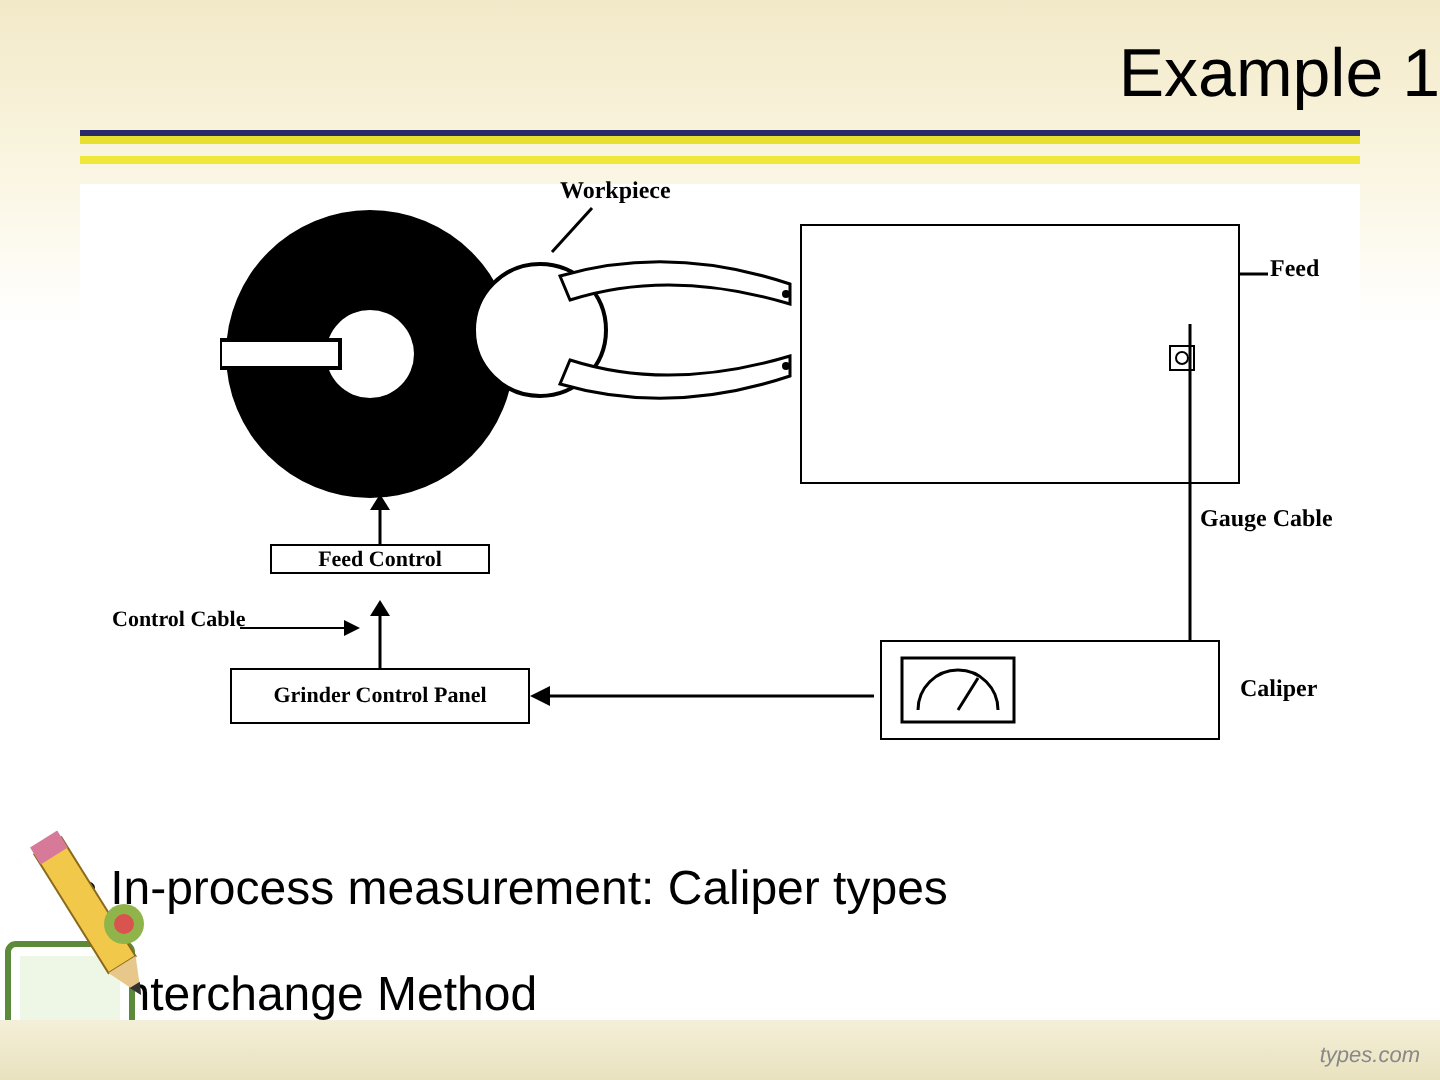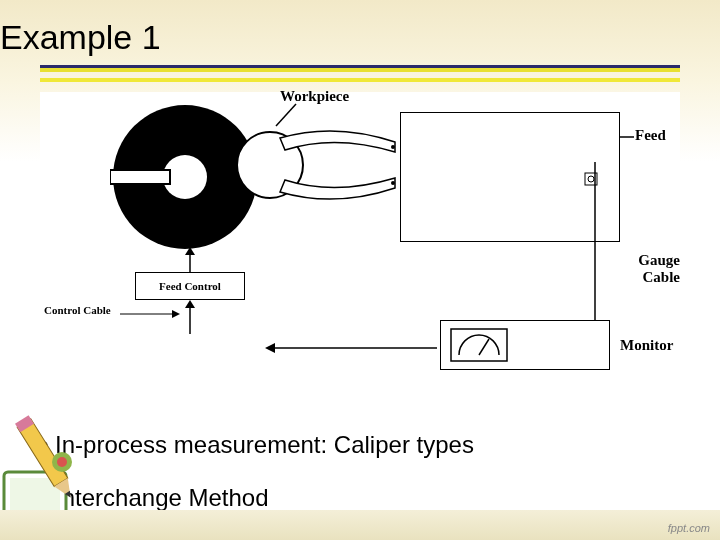--- a/index.html
+++ b/index.html
@@ -5,21 +5,21 @@
   * { margin: 0; padding: 0; box-sizing: border-box; }
   body {
     width: 720px;
     height: 540px;
     background: linear-gradient(to bottom, #f2e9c8 0%, #faf5e0 15%, #ffffff 30%);
     font-family: Arial, sans-serif;
     position: relative;
     overflow: hidden;
   }
   .title {
-    text-align: left;
+    text-align: right;
     font-size: 34px;
     font-weight: normal;
     color: #000;
     padding-top: 18px;
     padding-bottom: 8px;
   }
   .divider {
     width: 640px;
     margin: 0 auto;
     border-top: 3px solid #2a2a6a;
@@ -48,21 +48,21 @@
     font-size: 11px;
     font-weight: bold;
     display: flex;
     align-items: center;
     justify-content: center;
     text-align: center;
   }
   .dlabel {
     position: absolute;
     font-family: Georgia, 'Times New Roman', serif;
-    font-size: 15px;
+    font-size: 12px;
     font-weight: bold;
     color: #000;
   }
   .bullets {
     position: absolute;
     left: 40px;
     top: 408px;
     font-size: 24px;
     color: #000;
     line-height: 1.35;
@@ -126,54 +126,57 @@
   <div class="dlabel" style="left:595px;top:35px;">Feed</div>
   <svg style="position:absolute;left:580px;top:40px;" width="20" height="10">
     <line x1="0" y1="5" x2="14" y2="5" stroke="#000" stroke-width="1.5"></line>
   </svg>
 
   <div class="dlabel" style="left:560px;top:160px;text-align:right;">Gauge Cable</div>
   <svg style="position:absolute;left:545px;top:70px;" width="20" height="160">
     <line x1="10" y1="0" x2="10" y2="158" stroke="#000" stroke-width="1.5"></line>
   </svg>
 
-  <div class="dbox" style="left:95px;top:180px;width:110px;height:28px;">
+  <div class="dbox" style="left:95px;top:180px;width:110px;height:15px;">
     <span>Feed Control</span>
   </div>
 
   <svg style="position:absolute;left:140px;top:155px;" width="20" height="28">
     <line x1="10" y1="26" x2="10" y2="6" stroke="#000" stroke-width="1.5"></line>
     <polygon points="10,0 5,8 15,8" fill="#000"></polygon>
   </svg>
 
-  <div class="dlabel" style="left:4px;top:212px;font-size:11px;">Control Cable</div>
+  <div class="dlabel" style="left:16px;top:212px;font-size:11px;">Control Cable</div>
   <svg style="position:absolute;left:80px;top:218px;" width="60" height="12">
     <line x1="0" y1="4" x2="54" y2="4" stroke="#000" stroke-width="1"></line>
     <polygon points="60,4 52,0 52,8" fill="#000"></polygon>
   </svg>
 
   <svg style="position:absolute;left:140px;top:208px;" width="20" height="36">
     <line x1="10" y1="34" x2="10" y2="8" stroke="#000" stroke-width="1.5"></line>
     <polygon points="10,0 5,8 15,8" fill="#000"></polygon>
   </svg>
 
+  <div class="dbox" style="left:75px;top:242px;width:150px;height:28px;">
+    <span>Grinder Control Panel</span>
+  </div>
 
   <svg style="position:absolute;left:225px;top:248px;" width="175" height="16">
     <line x1="172" y1="8" x2="10" y2="8" stroke="#000" stroke-width="1.5"></line>
     <polygon points="0,8 10,3 10,13" fill="#000"></polygon>
   </svg>
 
   <div class="dbox" style="left:400px;top:228px;width:170px;height:50px;justify-content:flex-start;padding-left:8px;">
     <svg width="60" height="36" viewBox="0 0 60 36">
       <rect x="2" y="2" width="56" height="32" fill="#fff" stroke="#000" stroke-width="1.5"></rect>
       <path d="M 10 28 A 20 20 0 0 1 50 28" fill="none" stroke="#000" stroke-width="1.5"></path>
       <line x1="30" y1="28" x2="40" y2="12" stroke="#000" stroke-width="1.5"></line>
     </svg>
   </div>
-  <div class="dlabel" style="left:580px;top:245px;">Monitor</div>
+  <div class="dlabel" style="left:580px;top:245px;">Caliper</div>
 
 </div>
 
 <ul class="bullets">
   <li>In-process measurement: Caliper types</li>
   <li>Interchange Method</li>
 </ul>
 
 <svg class="pencil-clip" viewBox="0 0 100 120">
   <rect x="4" y="70" width="62" height="44" rx="4" fill="#fff" stroke="#5a8a3a" stroke-width="3"></rect>
@@ -183,13 +186,13 @@
     <rect x="30" y="6" width="16" height="10" fill="#d77a9a"></rect>
     <polygon points="30,80 46,80 38,98" fill="#e8c78a"></polygon>
     <polygon points="35,92 41,92 38,98" fill="#333"></polygon>
   </g>
   <circle cx="62" cy="60" r="10" fill="#8fb54a"></circle>
   <circle cx="62" cy="60" r="5" fill="#d9534f"></circle>
 </svg>
 
 <div style="position:absolute;left:0;bottom:0;width:720px;height:30px;background:linear-gradient(to bottom,#f4efd8,#e9e2bf);"></div>
 
-<div class="footer-brand">fppt.com</div>
+<div class="footer-brand">types.com</div>
 
 </body></html>

